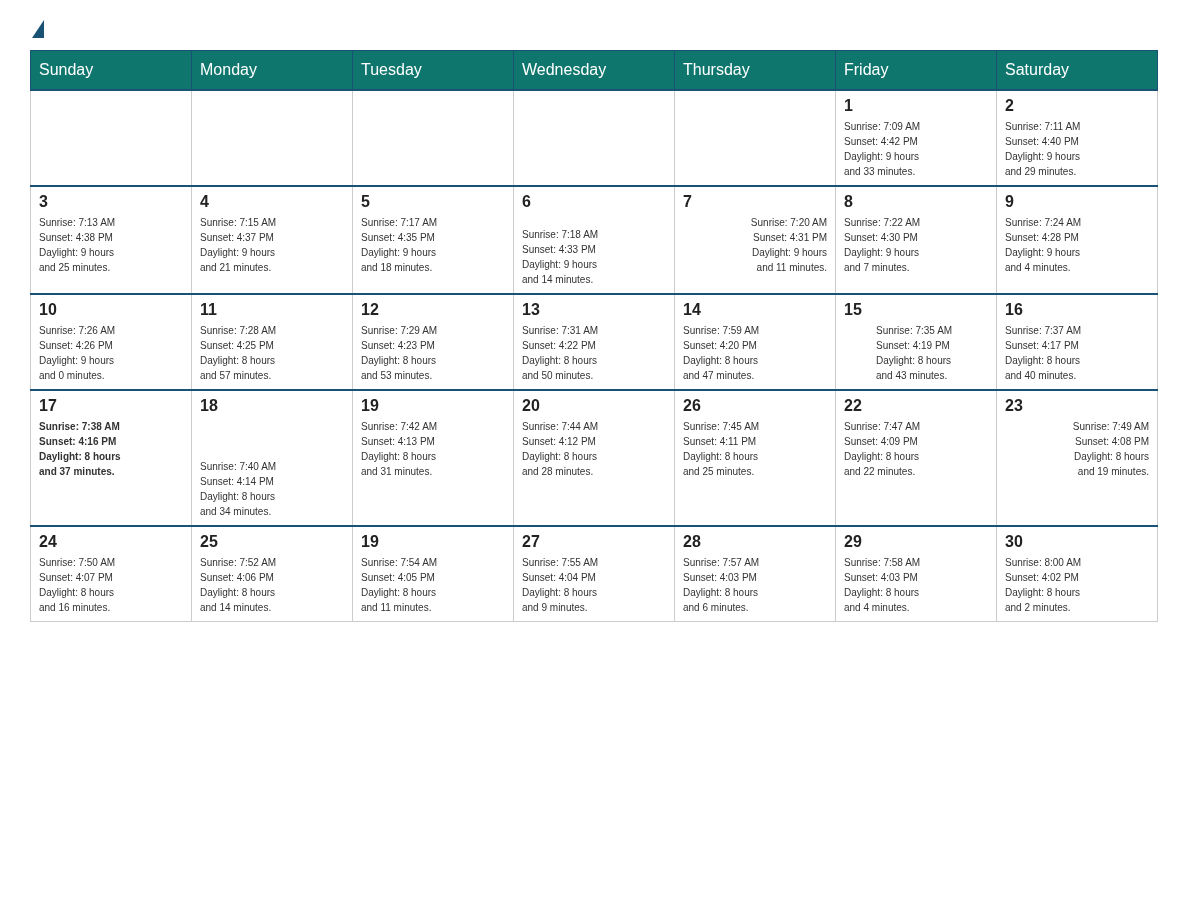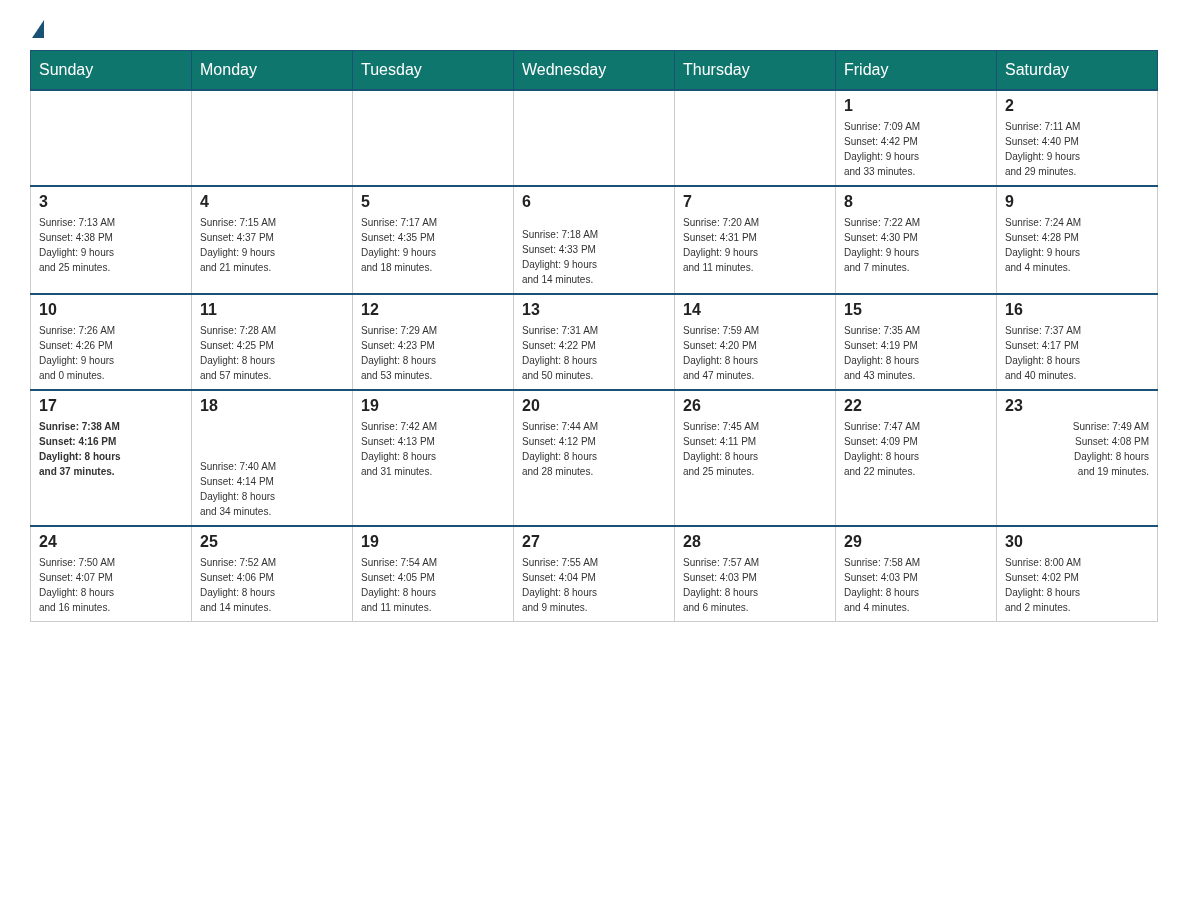--- a/index.html
+++ b/index.html
@@ -174,21 +174,21 @@
         </td>
         <td>
           <div class="cell-day">6</div>
           <div class="cell-info" style="white-space: pre-line; margin-top: 16px;">Sunrise: 7:18 AM
 Sunset: 4:33 PM
 Daylight: 9 hours
 and 14 minutes.</div>
         </td>
         <td>
           <div class="cell-day">7</div>
-          <div class="cell-info" style="white-space: pre-line;">Sunrise: 7:20 AM
+          <div class="cell-info" style="white-space: pre-line; text-align: right;">Sunrise: 7:20 AM
 Sunset: 4:31 PM
 Daylight: 9 hours
 and 11 minutes.</div>
         </td>
         <td>
           <div class="cell-day">8</div>
           <div class="cell-info" style="white-space: pre-line;">Sunrise: 7:22 AM
 Sunset: 4:30 PM
 Daylight: 9 hours
 and 7 minutes.</div>
@@ -232,21 +232,21 @@
         </td>
         <td>
           <div class="cell-day">14</div>
           <div class="cell-info" style="white-space: pre-line;">Sunrise: 7:59 AM
 Sunset: 4:20 PM
 Daylight: 8 hours
 and 47 minutes.</div>
         </td>
         <td>
           <div class="cell-day">15</div>
-          <div class="cell-info" style="white-space: pre-line;">Sunrise: 7:35 AM
+          <div class="cell-info" style="white-space: pre-line; margin-left: 32px;">Sunrise: 7:35 AM
 Sunset: 4:19 PM
 Daylight: 8 hours
 and 43 minutes.</div>
         </td>
         <td>
           <div class="cell-day">16</div>
           <div class="cell-info" style="white-space: pre-line;">Sunrise: 7:37 AM
 Sunset: 4:17 PM
 Daylight: 8 hours
 and 40 minutes.</div>

